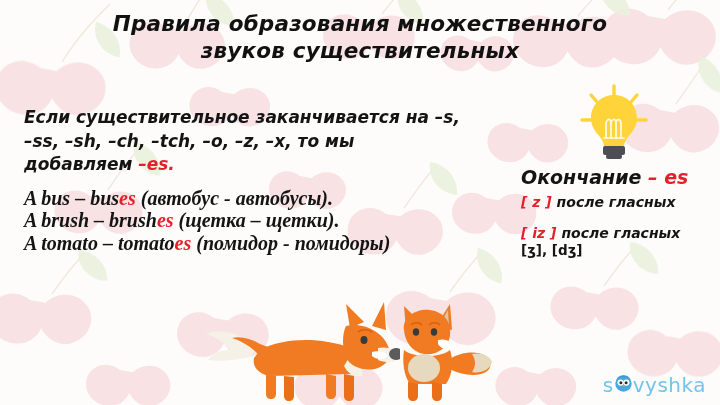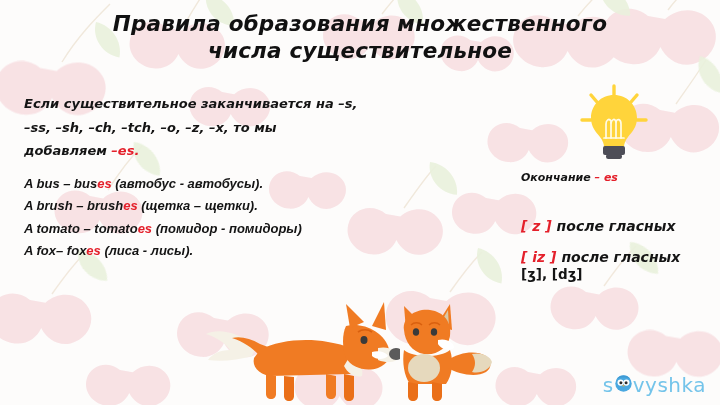--- a/index.html
+++ b/index.html
@@ -28,44 +28,44 @@
     font-size:21.5px;line-height:27px;
     color:#111111;letter-spacing:.2px;
   }
 
   
   #left{position:absolute;left:24px;top:92px;width:470px;z-index:5;}
 
   .rule-text{
     font-family:"DejaVu Sans", sans-serif;
     font-weight:bold;font-style:italic;
-    font-size:13px;line-height:23.5px;
+    font-size:17px;line-height:23.5px;
     color:#141414;
-    margin:0 0 10px 0;
+    margin:14px 0 10px 0;
   }
   .rule-text .red{color:#e4202b;}
 
   #examples{margin-top:4px;}
   .ex-line{
-    font-family:Liberation Sans, sans-serif;
-    font-weight:bold;font-style:italic;
-    font-size:13px;line-height:22.5px;
+    font-family:Liberation Serif, serif;
+    font-weight:bold;font-style:italic;
+    font-size:20px;line-height:22.5px;
     color:#141414;
     white-space:nowrap;
   }
   .ex-line .red{color:#e4202b;}
   .ex-line .ru{font-weight:bold;font-style:italic;}
 
   
   #right{position:absolute;left:521px;top:168px;width:196px;z-index:5;}
   .r-head{
     font-family:"DejaVu Sans", sans-serif;
     font-weight:bold;font-style:italic;
-    font-size:11px;line-height:19px;color:#141414;
-    margin:0 0 30px 0;
+    font-size:19px;line-height:19px;color:#141414;
+    margin:0 0 6px 0;
   }
   .r-head .red{color:#e4202b;}
   .r-item{
     font-family:"DejaVu Sans", sans-serif;
     font-weight:bold;font-style:italic;
     font-size:14px;line-height:18.5px;color:#141414;
     margin:0 0 12px 0;
   }
   .r-item .red{color:#e4202b;}
   .r-item .phon{
@@ -149,21 +149,21 @@
       <use href="#leaf" transform="translate(134,142) rotate(26)"></use>
       <use href="#leaf" transform="translate(430,162) rotate(24)"></use>
       <use href="#leaf" transform="translate(78,250) rotate(20)"></use>
       <use href="#leaf" transform="translate(478,248) rotate(30)"></use>
       <use href="#leaf" transform="translate(630,242) rotate(22)"></use>
     </g>
   </svg>
 
   <div id="title">
     <span class="line">Правила образования множественного</span>
-    <span class="line">числа существительное</span>
+    <span class="line">звуков существительных</span>
   </div>
 
   <svg style="position:absolute;left:578px;top:82px;z-index:6;" width="72" height="78" viewBox="0 0 72 78">
 
     <g stroke="#ffd43b" stroke-width="3.4" stroke-linecap="round" fill="none">
       <line x1="36" y1="4" x2="36" y2="13"></line>
       <line x1="13" y1="13" x2="19" y2="20"></line>
       <line x1="59" y1="13" x2="53" y2="20"></line>
       <line x1="4" y1="38" x2="13" y2="38"></line>
       <line x1="68" y1="38" x2="59" y2="38"></line>
@@ -193,23 +193,20 @@
 
     <div id="examples">
       <div class="ex-line">
         <span>A bus – bus</span><span class="red">es</span><span class="ru"> (автобус - автобусы).</span>
       </div>
       <div class="ex-line">
         <span>A brush – brush</span><span class="red">es</span><span class="ru"> (щетка – щетки).</span>
       </div>
       <div class="ex-line">
         <span>A tomato – tomato</span><span class="red">es</span><span class="ru"> (помидор - помидоры)</span>
-      </div>
-      <div class="ex-line">
-        <span>A fox– fox</span><span class="red">es</span><span class="ru"> (лиса - лисы).</span>
       </div>
     </div>
   </div>
 
   <div id="right">
     <p class="r-head">
       <span>Окончание </span><span class="red">– </span><span class="red">es</span><br>
     </p>
 
     <p class="r-item">

